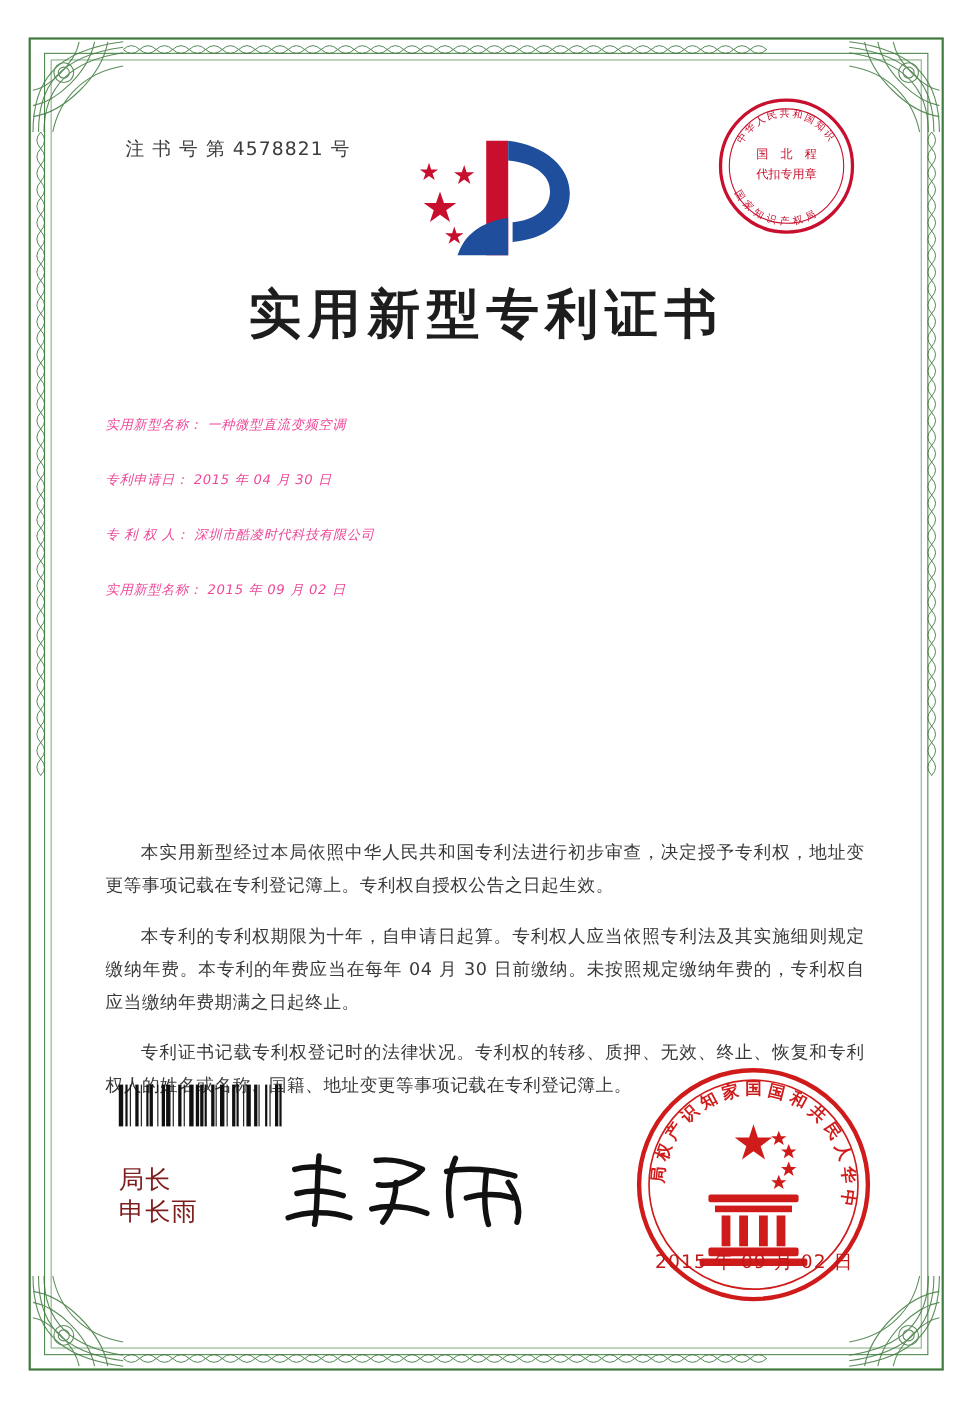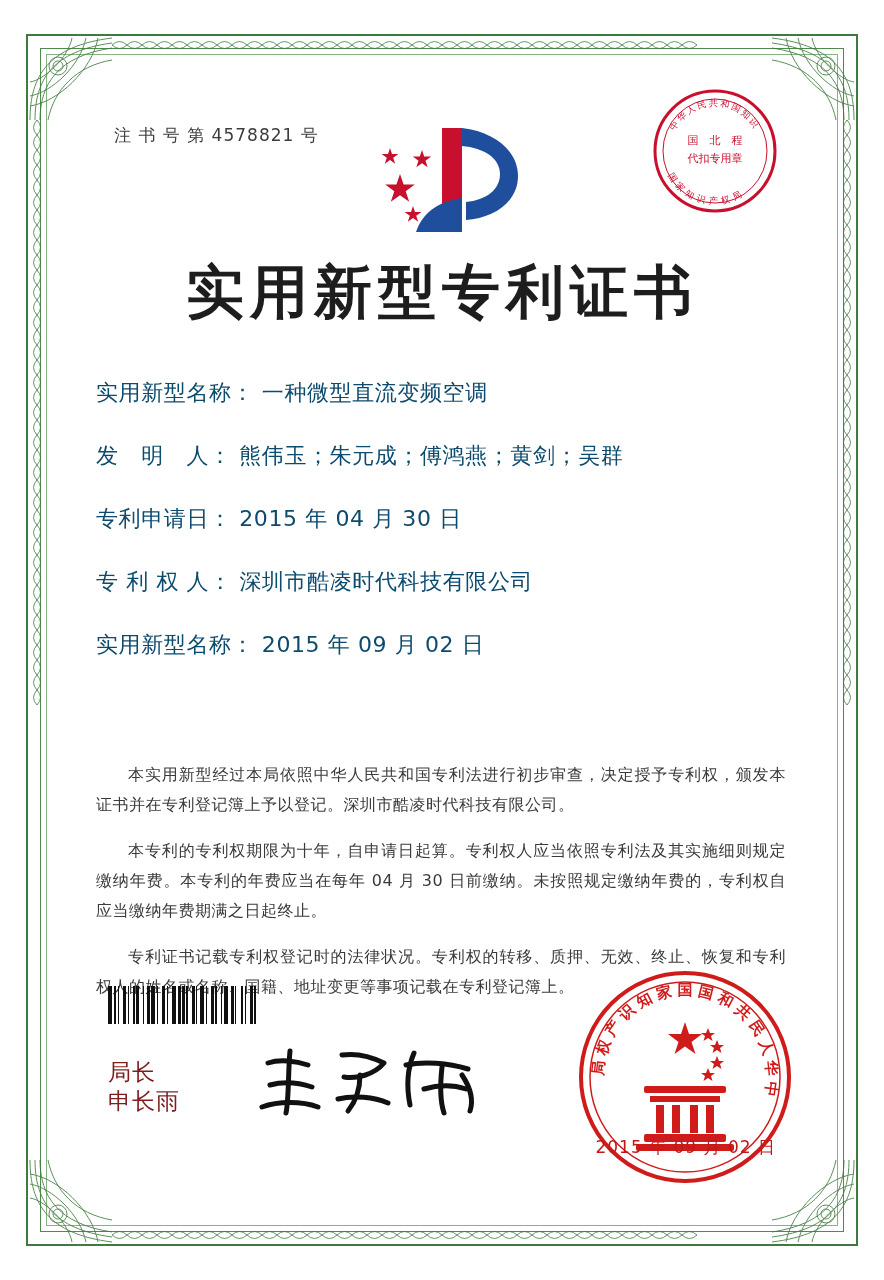--- a/index.html
+++ b/index.html
@@ -115,40 +115,41 @@
     width: 130px;
     height: 130px;
   }
 
   .doc-title {
     position: absolute;
     left: 0;
     top: 188px;
     width: 764px;
     text-align: center;
-    font-size: 58px;
+    font-size: 48px;
     font-weight: bold;
     letter-spacing: 6px;
     color: #1d1d1d;
     font-family: "DejaVu Sans", "Liberation Sans", sans-serif;
   }
 
   .fields {
     position: absolute;
     left: 36px;
     top: 312px;
     width: 700px;
   }
   .field {
-    font-size: 22px;
-    color: #0c4a6e;
+    font-size: 12px;
+    color: #ec4899;
     margin-bottom: 33px;
     letter-spacing: .6px;
     font-family: "DejaVu Sans", "Liberation Sans", sans-serif;
     white-space: nowrap;
+    font-style: italic;
   }
   .field .lbl { display: inline-block; }
   .field .val { display: inline-block; }
 
   .paras {
     position: absolute;
     left: 36px;
     top: 678px;
     width: 690px;
     font-size: 16px;
@@ -363,39 +364,35 @@
     </svg>
 
     <div class="doc-title">实用新型专利证书</div>
 
     <div class="fields">
       <div class="field">
         <span class="lbl">实用新型名称：</span>
         <span class="val">一种微型直流变频空调</span>
       </div>
       <div class="field">
-        <span class="lbl">发　明　人：</span>
-        <span class="val">熊伟玉；朱元成；傅鸿燕；黄剑；吴群</span>
-      </div>
-      <div class="field">
         <span class="lbl">专利申请日：</span>
         <span class="val">2015 年 04 月 30 日</span>
       </div>
       <div class="field">
         <span class="lbl">专 利 权 人：</span>
         <span class="val">深圳市酷凌时代科技有限公司</span>
       </div>
       <div class="field">
         <span class="lbl">实用新型名称：</span>
         <span class="val">2015 年 09 月 02 日</span>
       </div>
     </div>
 
     <div class="paras">
-      <p class="para">本实用新型经过本局依照中华人民共和国专利法进行初步审查，决定授予专利权，颁发本证书并在专利登记簿上予以登记。深圳市酷凌时代科技有限公司。</p>
+      <p class="para">本实用新型经过本局依照中华人民共和国专利法进行初步审查，决定授予专利权，地址变更等事项记载在专利登记簿上。专利权自授权公告之日起生效。</p>
       <p class="para">本专利的专利权期限为十年，自申请日起算。专利权人应当依照专利法及其实施细则规定缴纳年费。本专利的年费应当在每年 04 月 30 日前缴纳。未按照规定缴纳年费的，专利权自应当缴纳年费期满之日起终止。</p>
       <p class="para">专利证书记载专利权登记时的法律状况。专利权的转移、质押、无效、终止、恢复和专利权人的姓名或名称、国籍、地址变更等事项记载在专利登记簿上。</p>
     </div>
 
     <div class="barcode">
         <i style="width: 4.2px; background: rgb(17, 17, 17);"></i>
         <i style="width: 1.4px; background: transparent;"></i>
         <i style="width: 2.8px; background: rgb(17, 17, 17);"></i>
         <i style="width: 1.4px; background: transparent;"></i>
         <i style="width: 1.4px; background: rgb(17, 17, 17);"></i>

